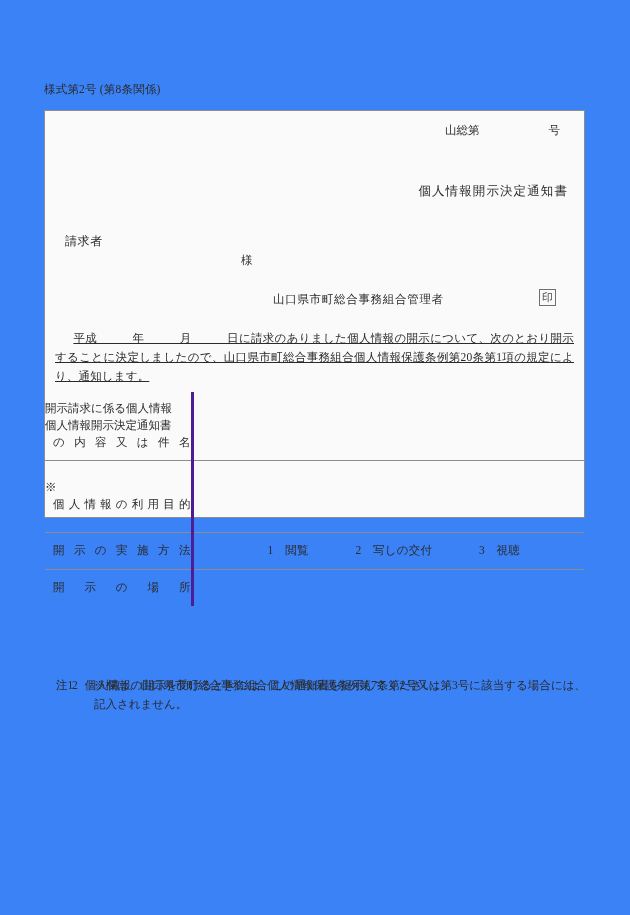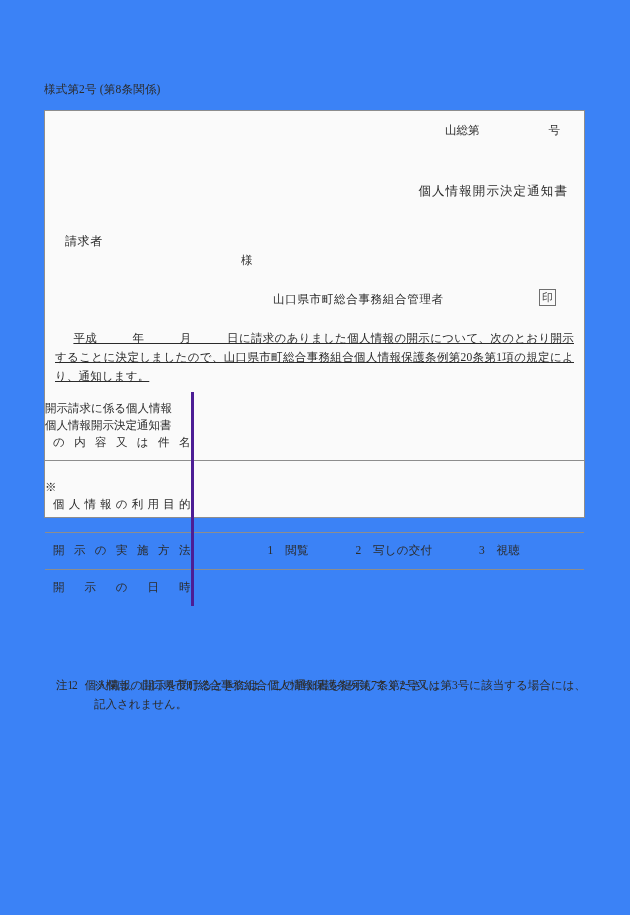--- a/index.html
+++ b/index.html
@@ -288,21 +288,21 @@
             <span class="lbl-just">開示の実施方法</span>
           </td>
           <td class="cell-value">
             <span class="opts">1　閲覧　　　　2　写しの交付　　　　3　視聴</span>
           </td>
         </tr>
 
 
         <tr class="row-h5">
           <td class="cell-label">
-            <span class="lbl-just">開示の日時</span>
+            <span class="lbl-just">開示の場所</span>
           </td>
           <td class="cell-value"></td>
         </tr>
 
       </tbody>
     </table>
   </div>
 
   <div class="notes">
     <span class="note note-1">注1　個人情報の開示を受けるときには、この通知書を提示してください。</span>

